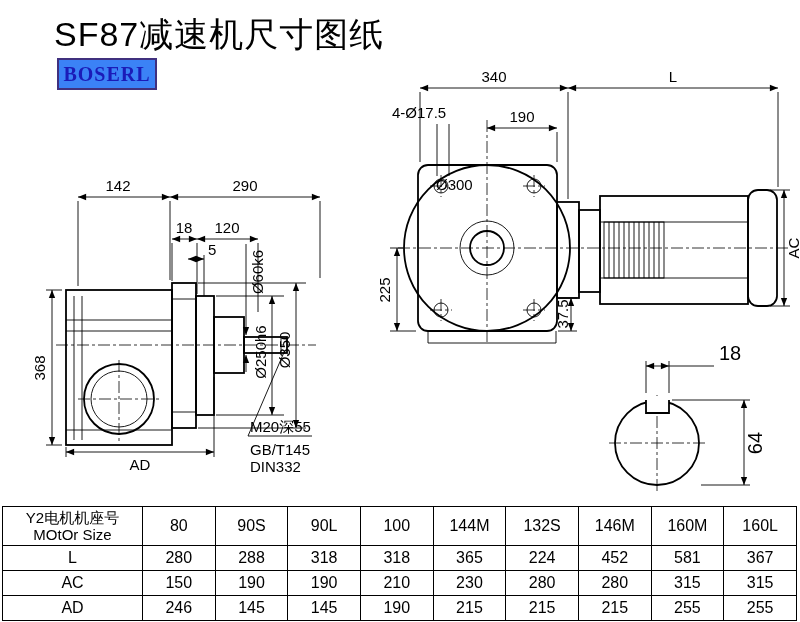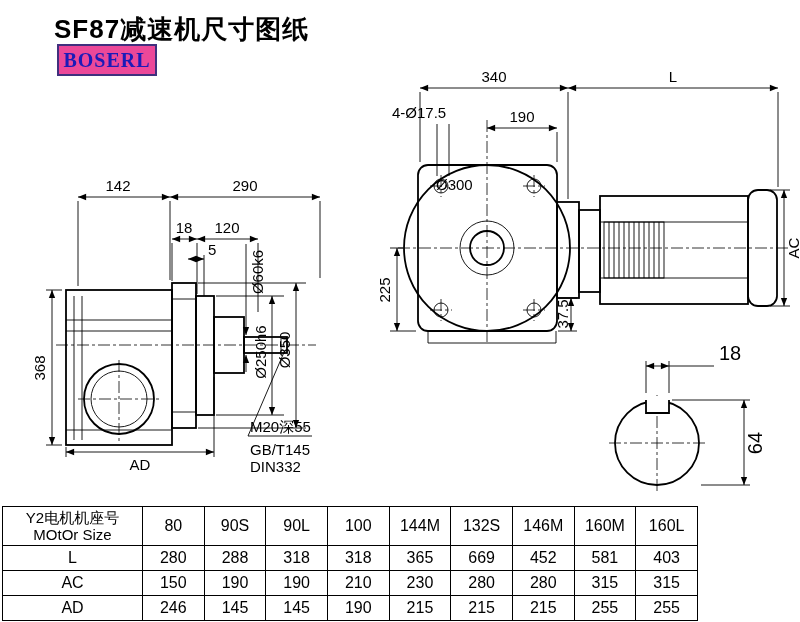--- a/index.html
+++ b/index.html
@@ -1,37 +1,37 @@
 <!DOCTYPE html>
 <html><head>
 <meta charset="utf-8">
 <style>
   html,body{margin:0;padding:0;}
   body{
     width:800px;height:622px;position:relative;background:#fff;overflow:hidden;
     font-family:"Liberation Sans","DejaVu Sans",sans-serif;color:#000;
   }
   .page-title{
-    position:absolute;left:54px;top:12px;font-size:26px;font-weight:700;
+    position:absolute;left:54px;top:12px;font-size:34px;font-weight:400;
     letter-spacing:1px;white-space:nowrap;
   }
   .logo-box{
-    position:absolute;left:57px;top:44px;width:96px;height:28px;
+    position:absolute;left:57px;top:58px;width:96px;height:28px;
     border:2px solid #40307e;display:flex;align-items:center;justify-content:center;
     font-family:"Liberation Serif","DejaVu Serif",serif;font-weight:700;
-    font-size:20px;color:#1b1bb8;letter-spacing:1px;background:#ec4899;
+    font-size:20px;color:#1b1bb8;letter-spacing:1px;background:#3b82f6;
   }
   svg.drawing{position:absolute;left:0;top:0;}
   .o{fill:none;stroke:#000;stroke-width:1.8;stroke-linejoin:miter;}
   .t{fill:none;stroke:#000;stroke-width:0.9;}
   .c{fill:none;stroke:#000;stroke-width:0.8;stroke-dasharray:12 3 3 3;}
   .dtx{font-family:"Liberation Sans","DejaVu Sans",sans-serif;font-size:15px;fill:#000;}
   .dlg{font-size:20px;}
   .spec-table{
-    position:absolute;left:2px;top:506px;width:696px;border-collapse:collapse;
+    position:absolute;left:2px;top:506px;width:795px;border-collapse:collapse;
     table-layout:fixed;font-family:"Liberation Sans","DejaVu Sans",sans-serif;
   }
   .spec-table th,.spec-table td{
     border:1px solid #000;text-align:center;vertical-align:middle;
     font-weight:400;font-size:16px;padding:0;height:24px;background:#fff;
   }
   .spec-table tr.header th{height:38px;}
   .spec-table col.c0{width:140px;}
   .h1{font-size:15px;line-height:18px;}
   .h2{font-size:15px;line-height:16px;}
@@ -252,24 +252,24 @@
       <th>160M</th>
       <th>160L</th>
     </tr>
     <tr>
       <td>L</td>
       <td>280</td>
       <td>288</td>
       <td>318</td>
       <td>318</td>
       <td>365</td>
-      <td>669</td>
+      <td>224</td>
       <td>452</td>
       <td>581</td>
-      <td>403</td>
+      <td>367</td>
     </tr>
     <tr>
       <td>AC</td>
       <td>150</td>
       <td>190</td>
       <td>190</td>
       <td>210</td>
       <td>230</td>
       <td>280</td>
       <td>280</td>

